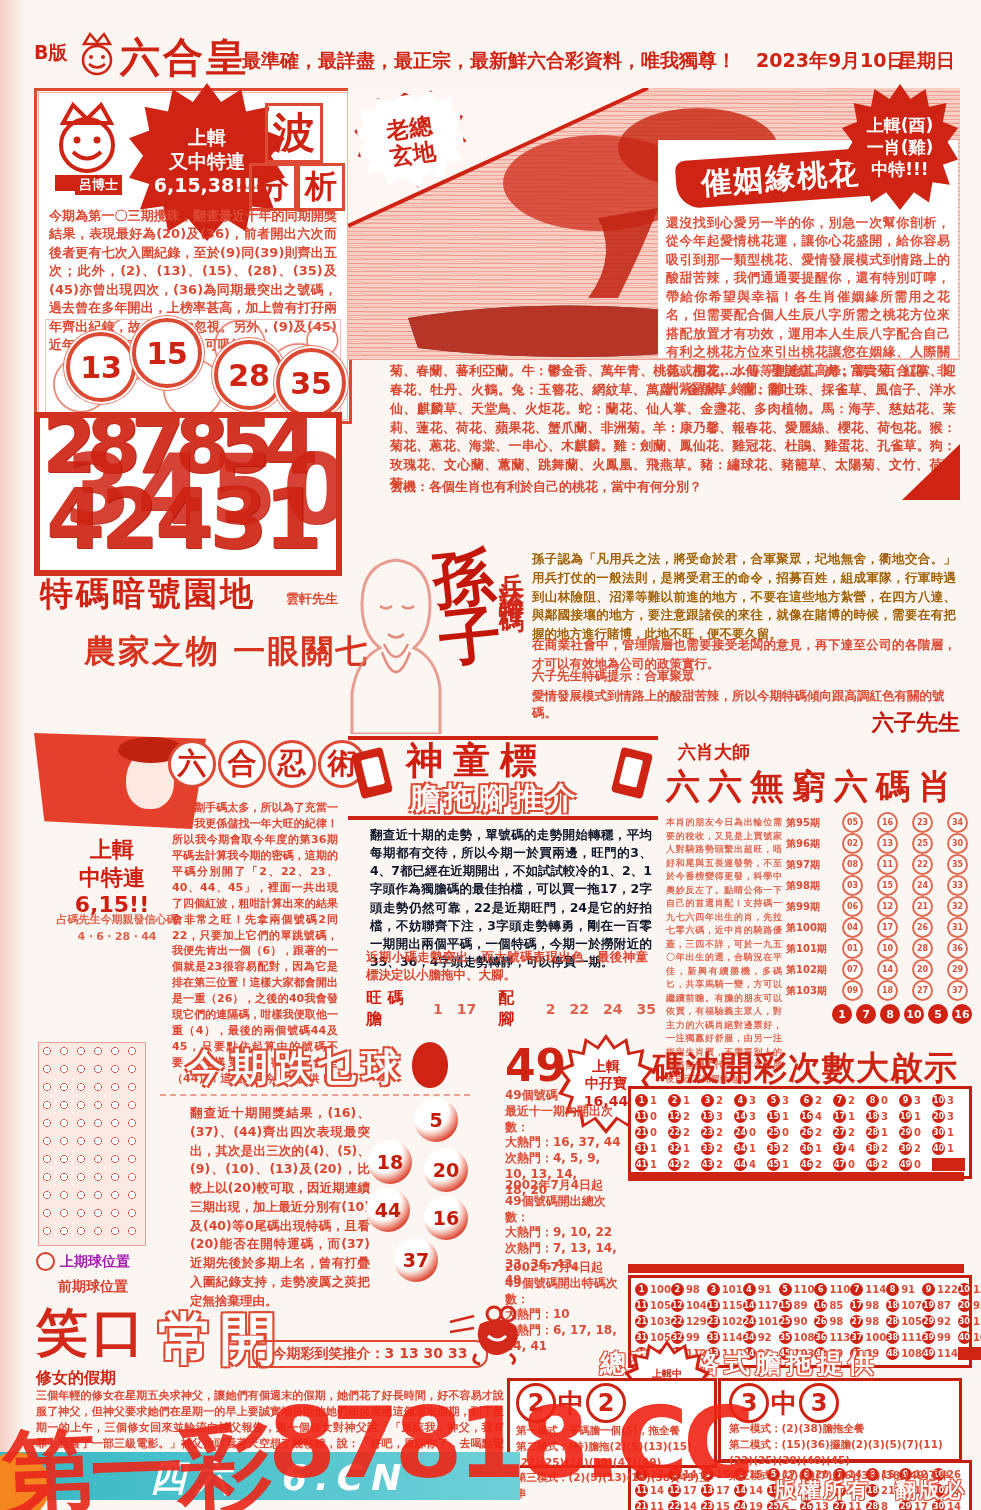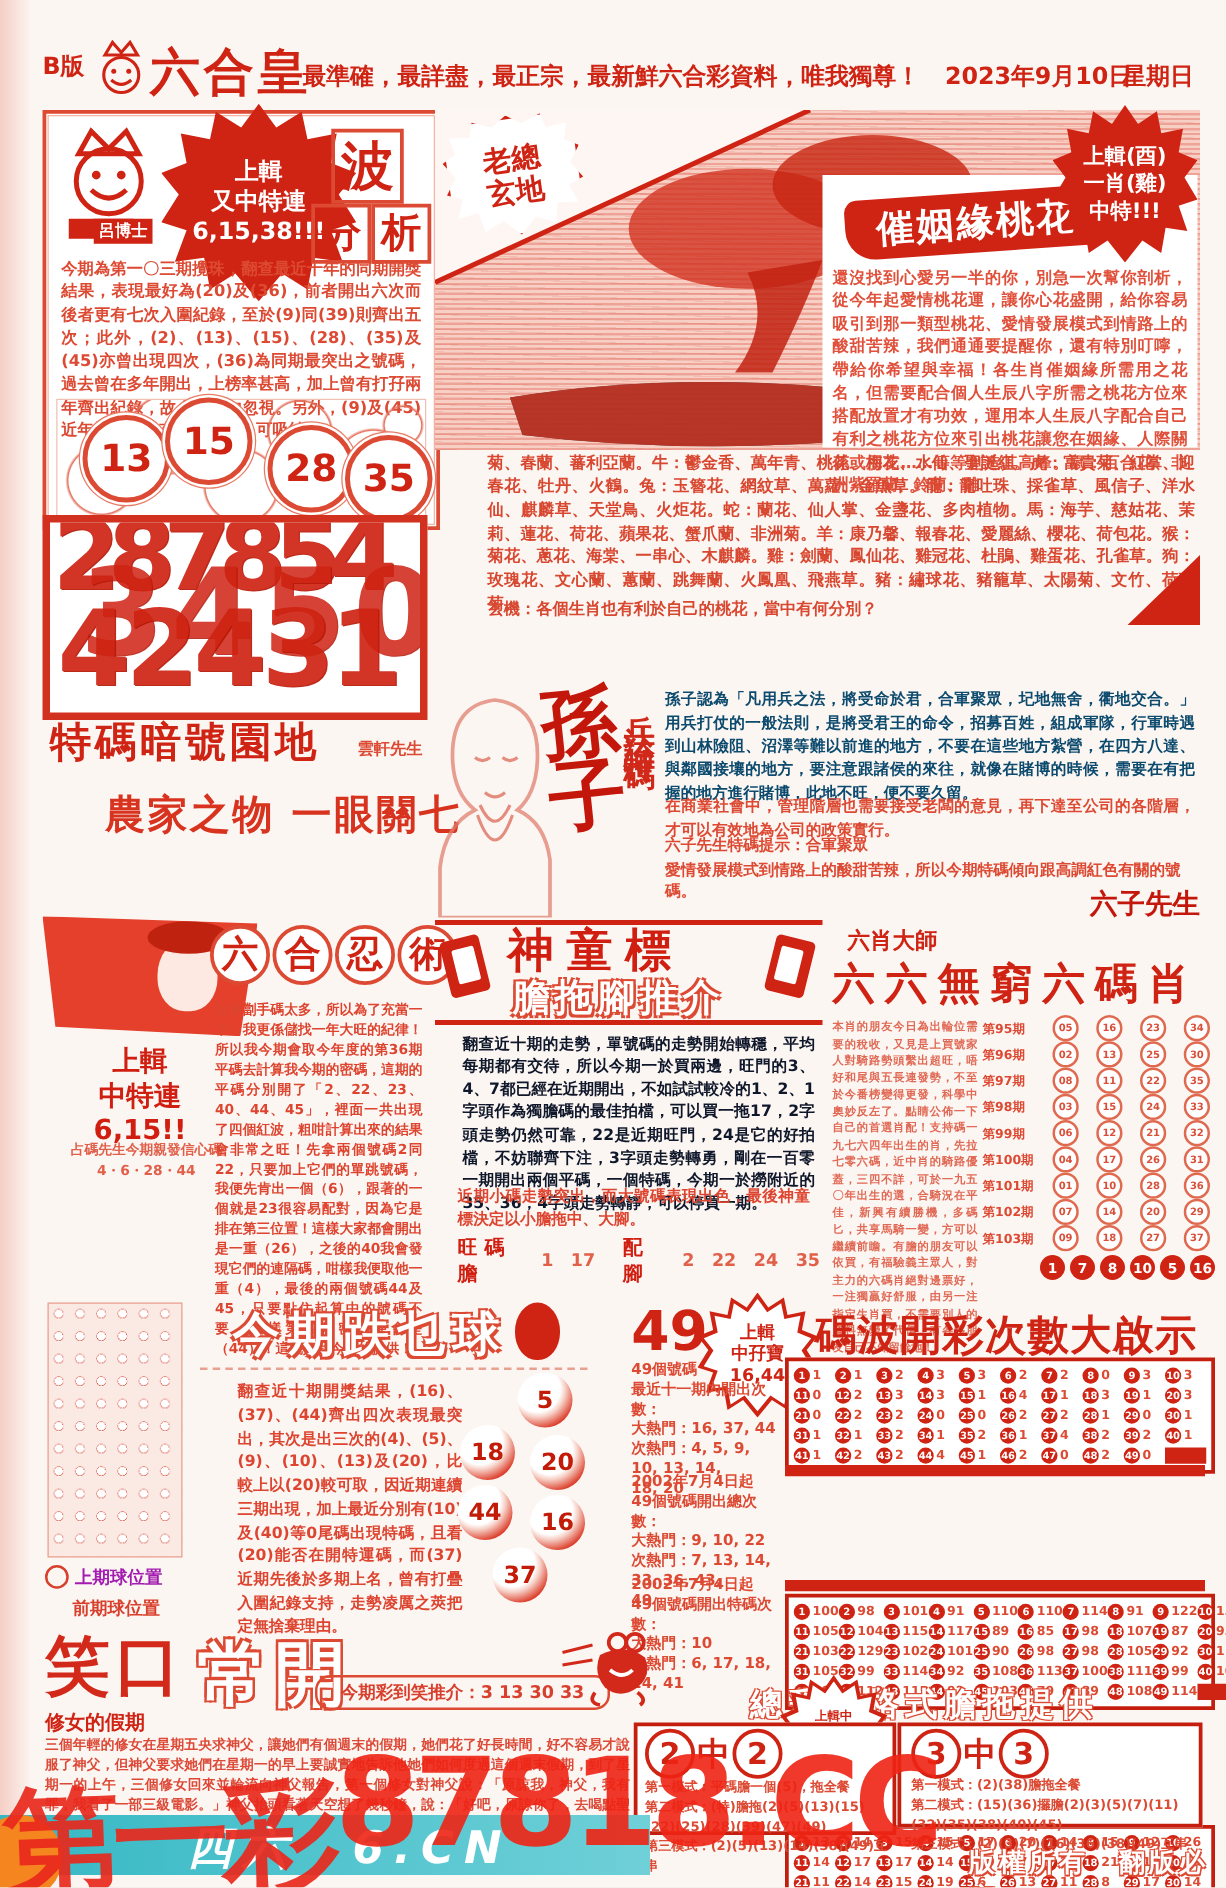--- a/index.html
+++ b/index.html
@@ -158,21 +158,21 @@
   <p class="abs b just" style="left:390px;top:362px;width:566px;margin:0;font-size:13px;line-height:1.45;color:#d84730;">菊、春蘭、蕃利亞蘭。牛：鬱金香、萬年青、桃花、梅花、水仙、聖誕紅。虎：富貴菊、紅掌、迎春花、牡丹、火鶴。兔：玉簪花、網紋草、萬蘿、金魚草。龍：龍吐珠、採雀草、風信子、洋水仙、麒麟草、天堂鳥、火炬花。蛇：蘭花、仙人掌、金盞花、多肉植物。馬：海芋、慈姑花、茉莉、蓮花、荷花、蘋果花、蟹爪蘭、非洲菊。羊：康乃馨、報春花、愛麗絲、櫻花、荷包花。猴：菊花、蔥花、海棠、一串心、木麒麟。雞：劍蘭、鳳仙花、雞冠花、杜鵑、雞蛋花、孔雀草。狗：玫瑰花、文心蘭、蕙蘭、跳舞蘭、火鳳凰、飛燕草。豬：繡球花、豬籠草、太陽菊、文竹、荷蘭菊。</p>
   <div class="abs b" style="left:390px;top:478px;font-size:13px;color:#d84730;">玄機：各個生肖也有利於自己的桃花，當中有何分別？</div>
   <div class="abs" style="left:902px;top:444px;width:58px;height:56px;background:var(--ink);clip-path:polygon(100% 0,100% 100%,0 100%);"></div>
 
   <svg class="abs" style="left:346px;top:548px;opacity:.75;" width="100" height="186" viewBox="0 0 100 186">
     <path d="M50 12 q34 4 34 44 q0 30 -16 44 q22 10 26 40 l0 46 l-88 0 l0 -40 q4 -34 28 -46 q-18 -14 -18 -44 q0 -40 34 -44z" fill="none" stroke="#e08070" stroke-width="3"></path>
     <path d="M34 58 q6 5 12 0 M56 58 q6 5 12 0 M42 86 q8 7 16 0 M38 96 q12 26 24 0 M36 104 q14 40 28 0" fill="none" stroke="#dd6a58" stroke-width="2.5"></path>
   </svg>
   <div class="abs b" style="left:436px;top:548px;width:80px;font-size:62px;line-height:.95;color:#c4170b;font-family:'DejaVu Serif','Liberation Serif',serif;transform:rotate(-6deg);">孫子</div>
   <div class="abs b" style="left:495px;top:552px;height:184px;writing-mode:vertical-rl;font-size:25px;letter-spacing:9px;color:#d0291a;font-family:'DejaVu Serif','Liberation Serif',serif;">兵法論特碼</div>
-  <p class="abs b just" style="left:532px;top:550px;width:424px;margin:0;font-size:12.5px;line-height:1.5;color:#0c4a6e;">孫子認為「凡用兵之法，將受命於君，合軍聚眾，圮地無舍，衢地交合。」用兵打仗的一般法則，是將受君王的命令，招募百姓，組成軍隊，行軍時遇到山林險阻、沼澤等難以前進的地方，不要在這些地方紮營，在四方八達、與鄰國接壤的地方，要注意跟諸侯的來往，就像在賭博的時候，需要在有把握的地方進行賭博，此地不旺，便不要久留。</p>
+  <p class="abs b just" style="left:532px;top:550px;width:424px;margin:0;font-size:12.5px;line-height:1.5;color:#a16207;">孫子認為「凡用兵之法，將受命於君，合軍聚眾，圮地無舍，衢地交合。」用兵打仗的一般法則，是將受君王的命令，招募百姓，組成軍隊，行軍時遇到山林險阻、沼澤等難以前進的地方，不要在這些地方紮營，在四方八達、與鄰國接壤的地方，要注意跟諸侯的來往，就像在賭博的時候，需要在有把握的地方進行賭博，此地不旺，便不要久留。</p>
   <p class="abs b just" style="left:532px;top:636px;width:424px;margin:0;font-size:12.5px;line-height:1.5;color:#dd4a33;">在商業社會中，管理階層也需要接受老闆的意見，再下達至公司的各階層，才可以有效地為公司的政策實行。</p>
   <div class="abs b" style="left:532px;top:668px;font-size:12.5px;color:#dd4a33;">六子先生特碼提示：合軍聚眾</div>
   <div class="abs b" style="left:532px;top:688px;width:424px;font-size:12.5px;color:#dd4a33;">愛情發展模式到情路上的酸甜苦辣，所以今期特碼傾向跟高調紅色有關的號碼。</div>
   <div class="abs b" style="left:872px;top:708px;font-size:22px;color:#c4170b;font-family:'DejaVu Serif','Liberation Serif',serif;">六子先生</div>
 
   <div class="abs" style="left:34px;top:733px;width:172px;height:96px;background:#e4402c;clip-path:polygon(0 0,100% 6%,92% 100%,6% 92%);">
     <div class="abs" style="left:92px;top:18px;width:48px;height:58px;background:#fde9e2;border-radius:50% 50% 45% 45%;"></div>
     <div class="abs" style="left:84px;top:4px;width:66px;height:26px;background:#c02210;border-radius:50%;"></div>
   </div>
   <div class="abs" id="renshu-title" style="left:168px;top:740px;display:flex;gap:2px;">

